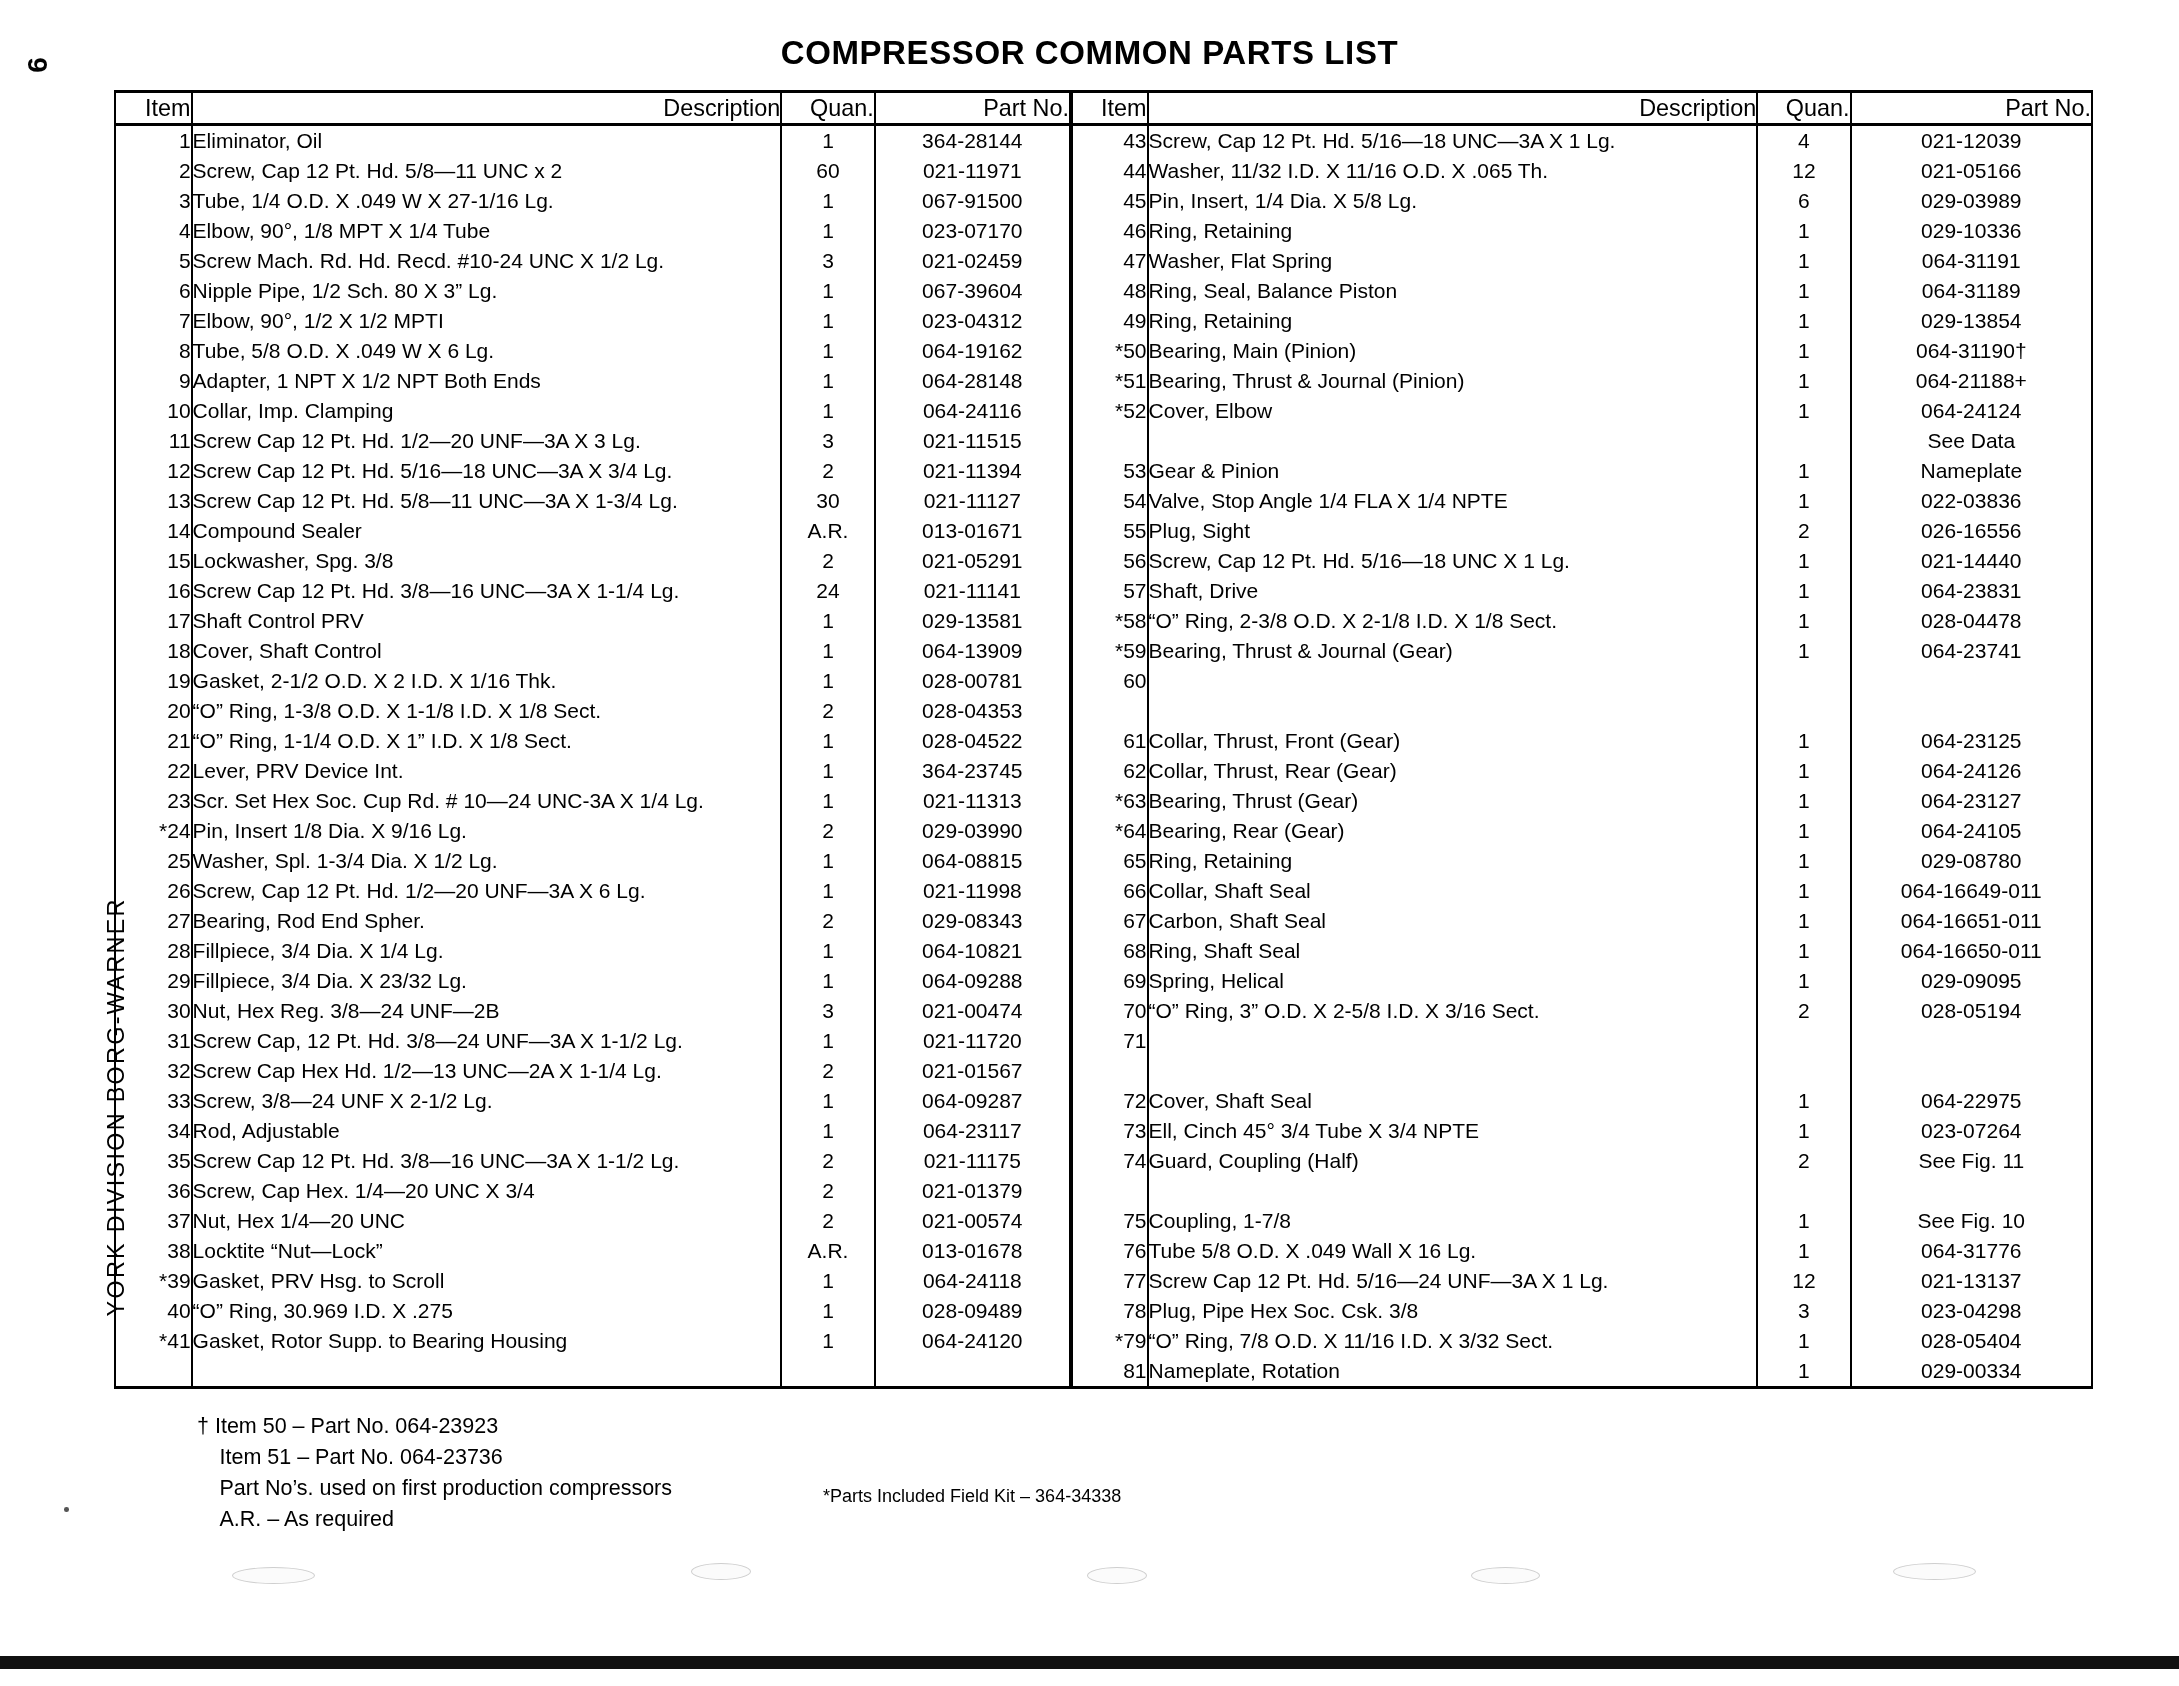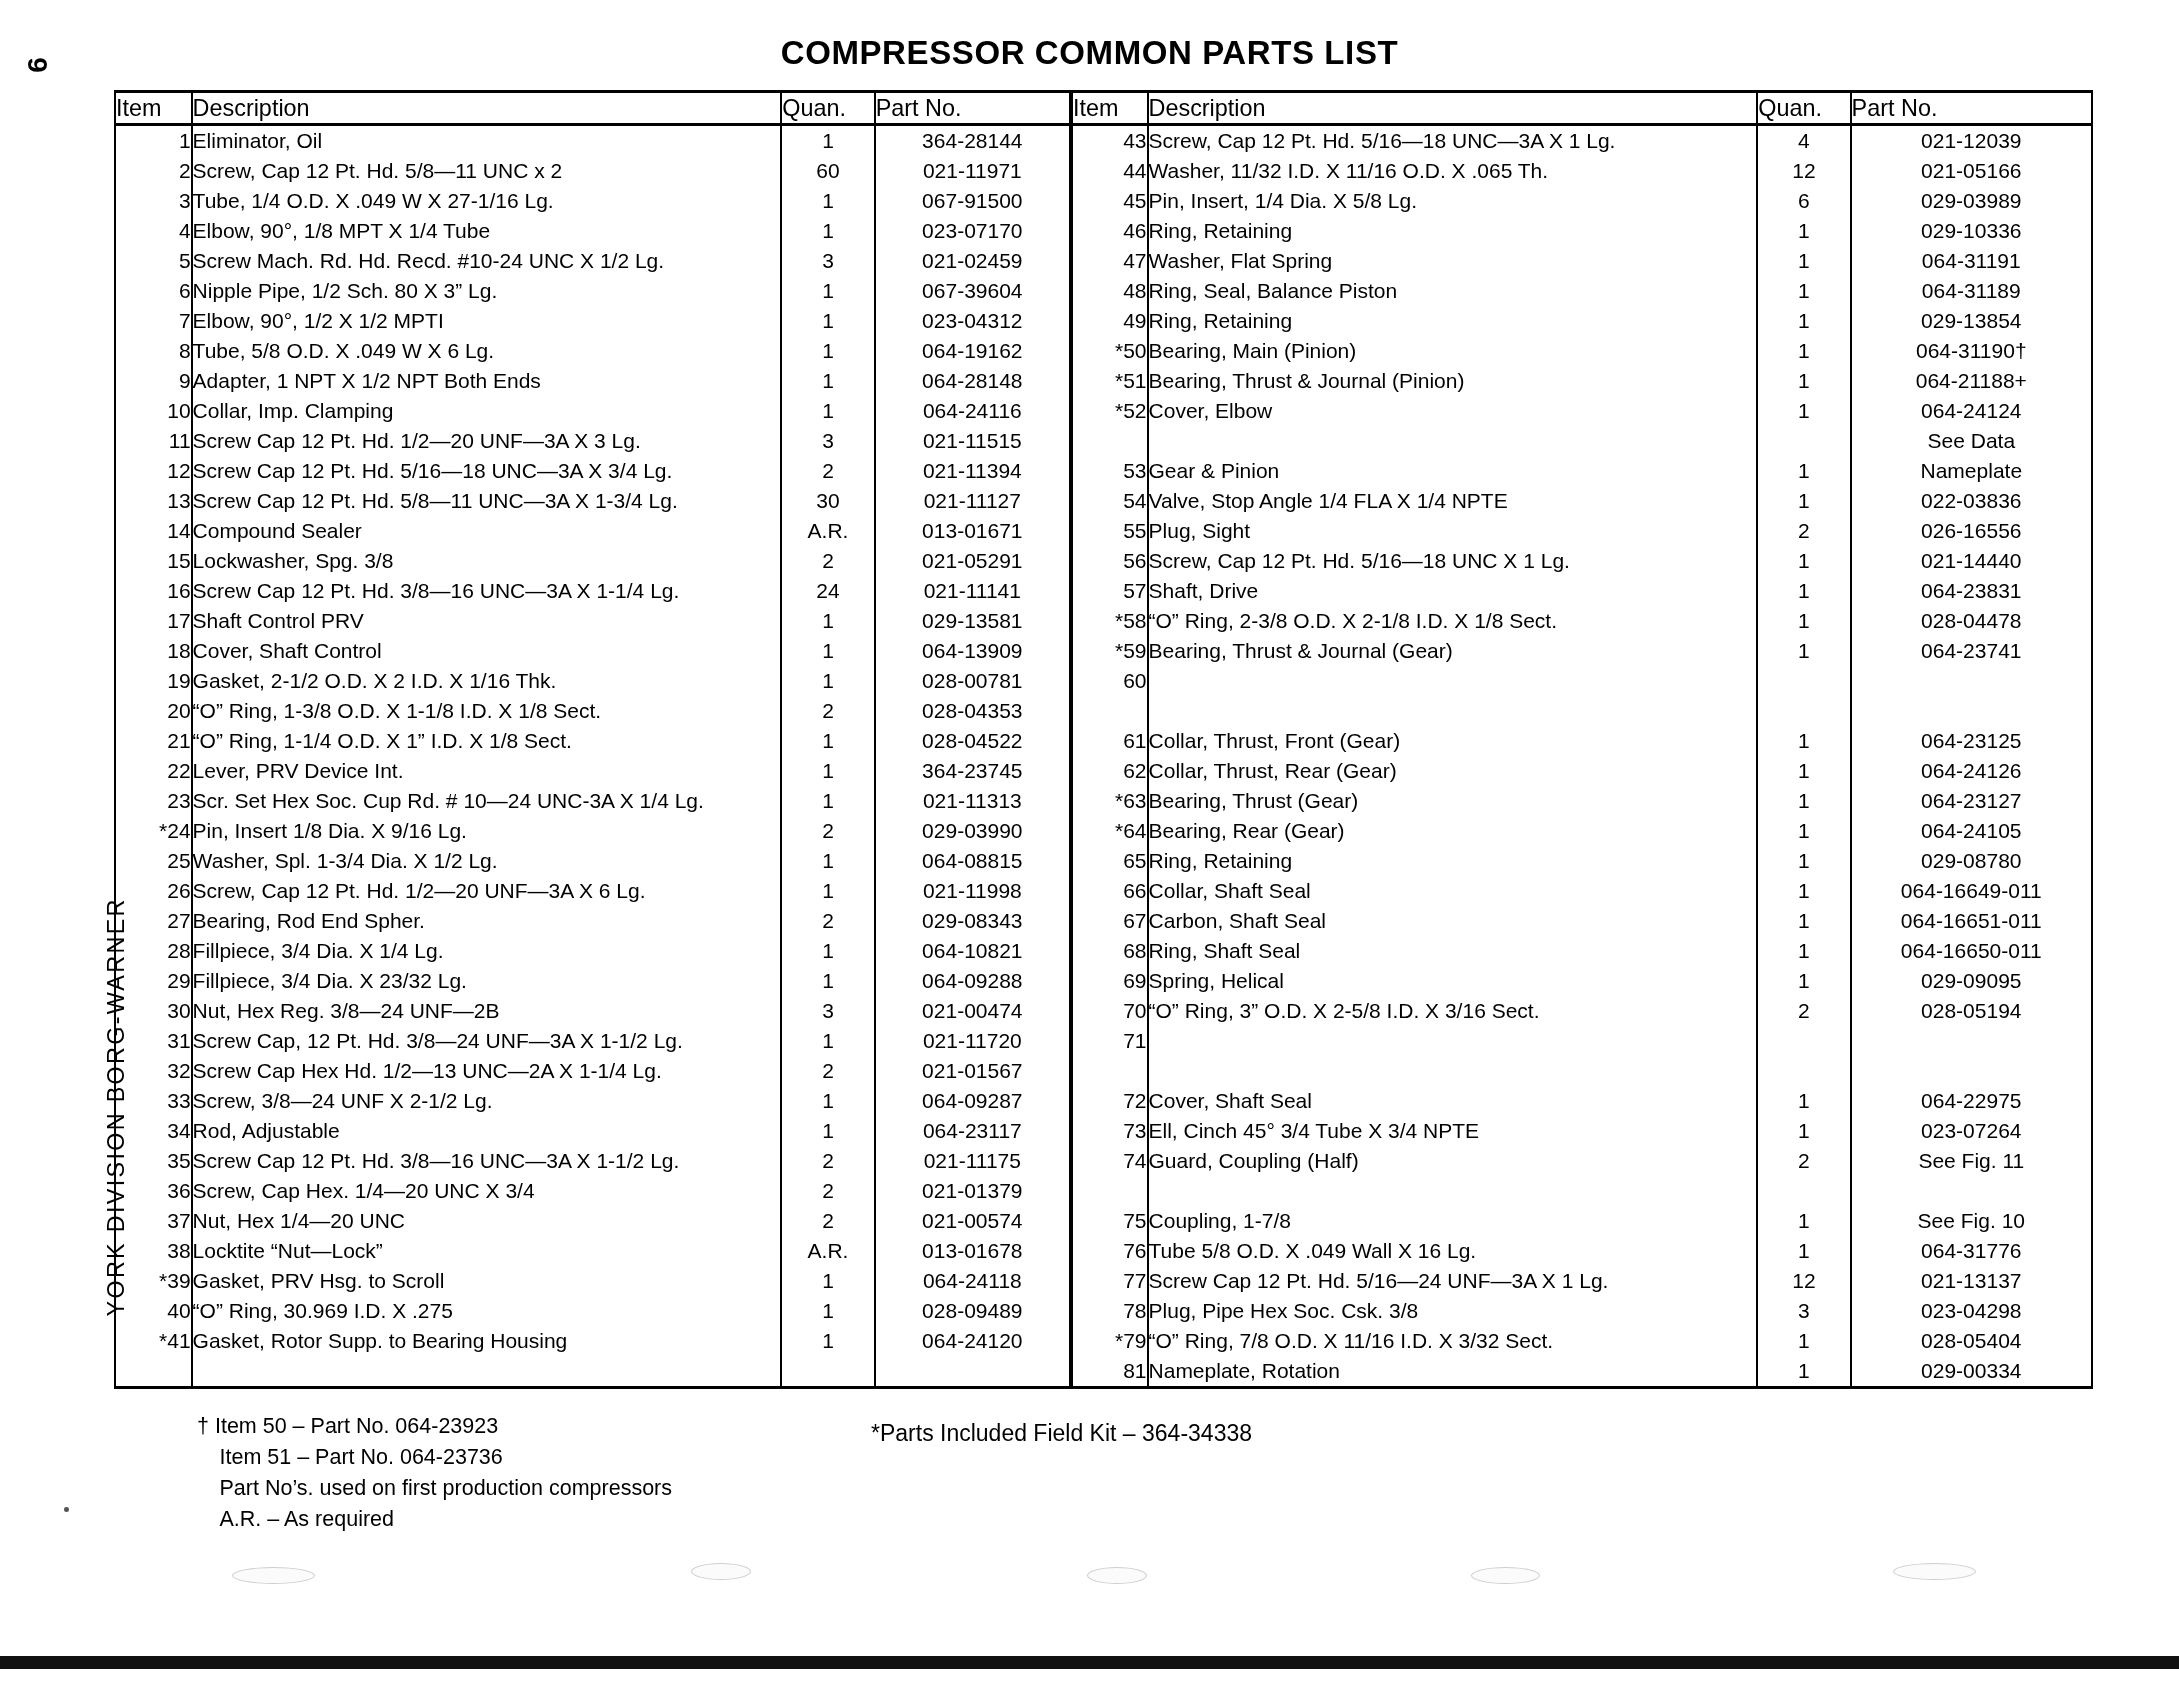--- a/index.html
+++ b/index.html
@@ -65,41 +65,41 @@
   
   col.c-item { width:73px; }
   col.c-desc { width:562px; }
   col.c-quan { width:89px; }
   col.c-part { width:187px; }
   col.c-item2 { width:73px; }
   col.c-desc2 { width:581px; }
   col.c-quan2 { width:89px; }
   col.c-part2 { width:230px; }
 
-  .hdr th { text-align:left; font-size:23.4px; padding-bottom:2.8px; padding-top:1.9px; }
+  .hdr th { text-align:right; font-size:23.4px; padding-bottom:2.8px; padding-top:1.9px; }
 
   
   .vr-l { border-left:2.3px solid #000; }
   .vr-r { border-right:2.3px solid #000; }
   .vr-mid { border-right:4.2px solid #000; }
 
   td.item, td.item2 { text-align:right; padding-right:10.3px; }
   td.desc, td.desc2 { text-align:left; padding-left:10.3px; white-space:nowrap; }
   td.quan, td.quan2 { text-align:center; }
   td.part, td.part2 { text-align:center; }
 
   .rule-top { border-top:3.7px solid #000; }
   .rule-hdr { border-bottom:3.7px solid #000; }
   .rule-bot { border-bottom:3.7px solid #000;margin-left:16px; }
 
   
   .footnotes { position:absolute; left:197px; top:1411px; font-size:21.5px; }
   .fn-line { line-height:31px; white-space:nowrap; }
   .fn-indent { padding-left:22.5px; }
-  .footnote-right { position:absolute; left:823px; top:1420px; font-size:23px; white-space:nowrap;margin-left:48px; }
+  .footnote-right { position:absolute; left:823px; top:1486px; font-size:18px; white-space:nowrap; }
 
   
   .punch {
     position:absolute;
     height:15px;
     border-radius:50%;
     border:1.9px solid #cfcfcf;
     background:#fbfbfb;
   }
   .bottom-bar {

